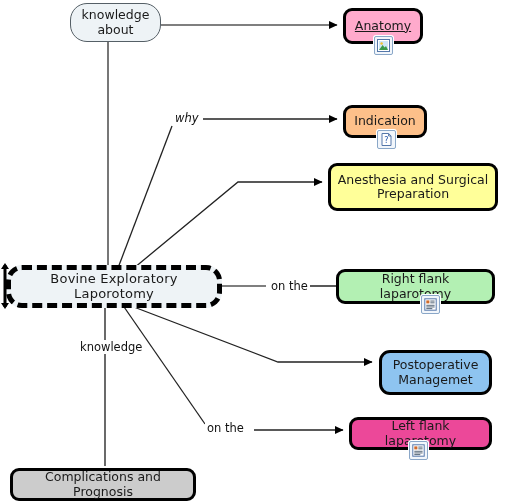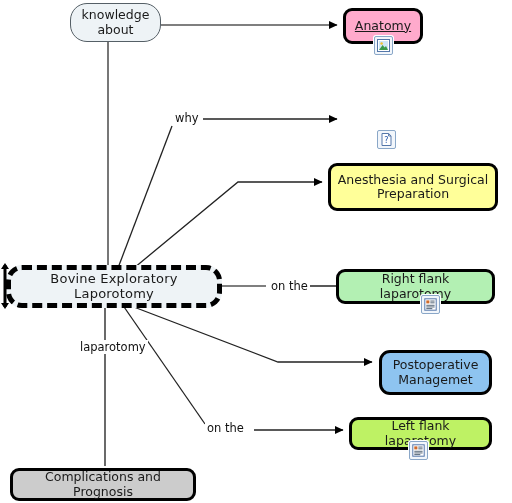--- a/index.html
+++ b/index.html
@@ -26,21 +26,21 @@
   
   .concept{
     border:3px solid #000000;
     border-radius:9px;
   }
   .concept.c-anatomy{background:#ffaacc;text-decoration:underline;}
   .concept.c-indication{background:#fdc08a;}
   .concept.c-anesthesia{background:#ffff99;}
   .concept.c-right{background:#b3f0b3;}
   .concept.c-postop{background:#8ec4f0;}
-  .concept.c-left{background:#bef264;justify-content:center;}
+  .concept.c-left{background:#ec4899;justify-content:center;}
   .concept.c-complications{background:#cccccc;}
 
   
   .thin{
     border:1.4px solid #555f66;
     border-radius:17px;
     background:#eef3f6;
   }
 
   
@@ -120,20 +120,23 @@
   </div>
   <div class="badge" style="left:374px;top:36px;">
     <svg width="13" height="13" viewBox="0 0 13 13" aria-hidden="true">
       <rect x="0.5" y="0.5" width="12" height="12" fill="#ffffff" stroke="#5577aa" stroke-width="1"></rect>
       <rect x="2" y="2" width="9" height="9" fill="#cfe6f7"></rect>
       <circle cx="4.6" cy="4.4" r="1.25" fill="#f0c030"></circle>
       <path d="M2,11 L5.6,6 L7.6,8.6 L9,7 L11,11 z" fill="#3a9a4a"></path>
     </svg>
   </div>
 
+  <div class="node concept c-indication" style="left:343px;top:105px;width:84px;height:33px;font-size:12.5px;">
+    <span class="label">Indication</span>
+  </div>
   <div class="badge" style="left:377px;top:130px;">
     <svg width="13" height="13" viewBox="0 0 13 13" aria-hidden="true">
       <path d="M2,0.5 L8.6,0.5 L11,2.9 L11,12.5 L2,12.5 z" fill="#ffffff" stroke="#5577aa" stroke-width="1"></path>
       <path d="M8.6,0.5 L8.6,3 L11,3" fill="none" stroke="#5577aa" stroke-width="1"></path>
       <text x="6.4" y="10" font-size="8" font-family="DejaVu Sans, sans-serif" fill="#2255aa" text-anchor="middle">?</text>
     </svg>
   </div>
 
   <div class="node concept c-anesthesia" style="left:328px;top:163px;width:170px;height:48px;font-size:12.5px;">
     <span class="label">Anesthesia and Surgical Preparation</span>
@@ -180,18 +183,18 @@
   <div class="node concept c-complications" style="left:10px;top:468px;width:186px;height:33px;font-size:12.5px;">
     <span class="label">Complications and Prognosis</span>
   </div>
 
   <svg class="bracket" style="left:0px;top:263px;" viewBox="0 0 10 46">
     <path d="M5,2 L5,44" stroke="#000000" stroke-width="3" fill="none"></path>
     <path d="M5,0 L9,6 L1,6 z" fill="#000000"></path>
     <path d="M5,46 L9,40 L1,40 z" fill="#000000"></path>
   </svg>
 
-  <div class="elabel" style="left:173px;top:111px;">why</div>
+  <div class="elabel" style="left:173px;top:111px;font-style:italic;">why</div>
   <div class="elabel" style="left:269px;top:279px;">on the</div>
-  <div class="elabel" style="left:78px;top:340px;">laparotomy</div>
+  <div class="elabel" style="left:78px;top:340px;">knowledge</div>
   <div class="elabel" style="left:205px;top:421px;">on the</div>
 
 </div>
 
 </body></html>

